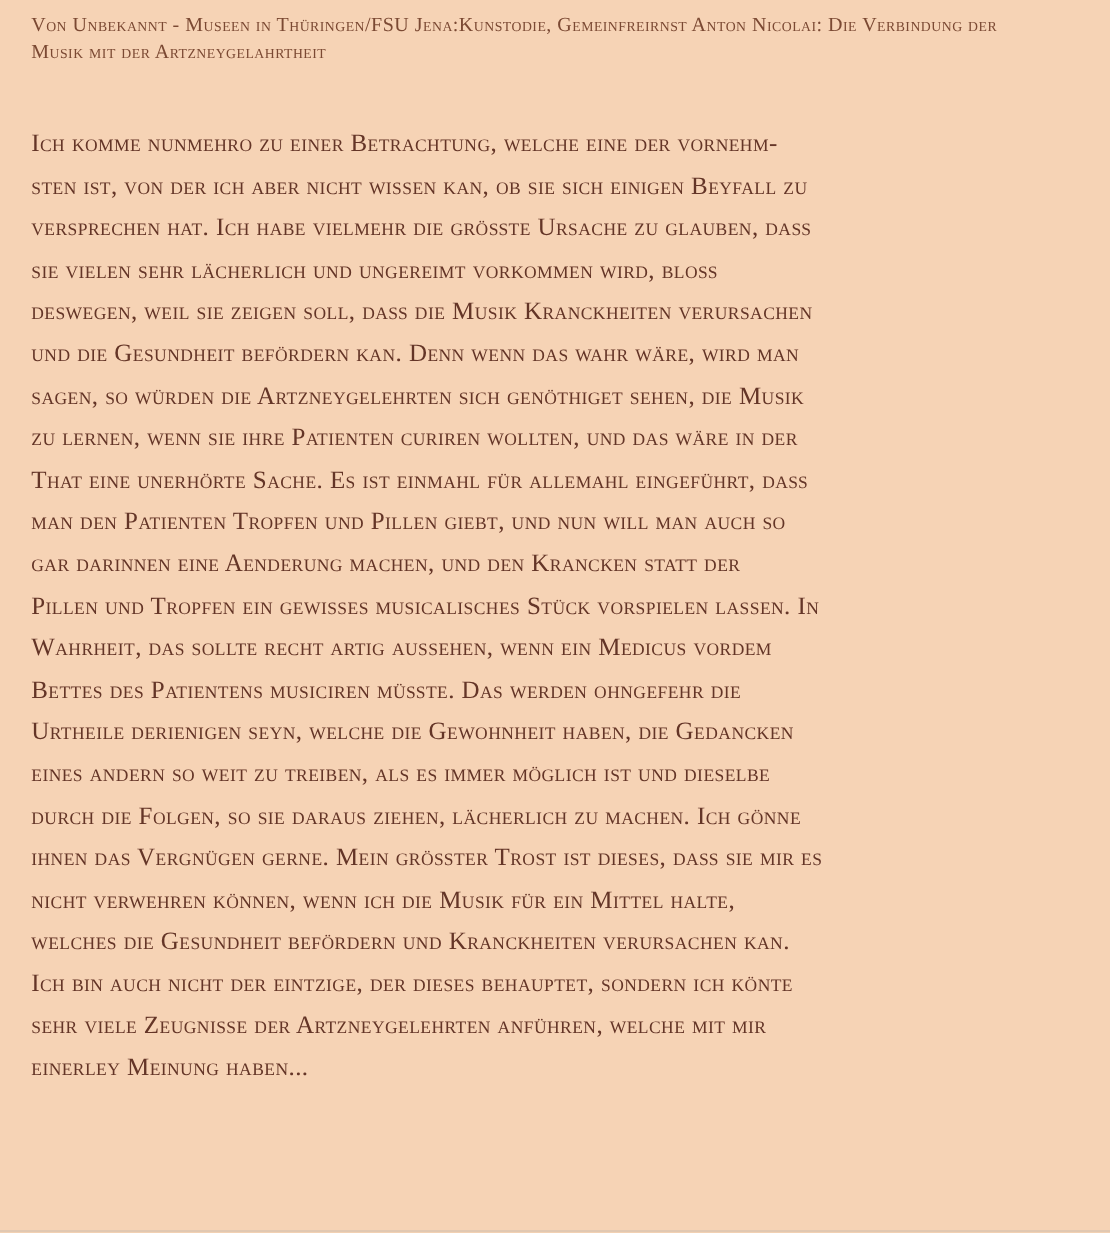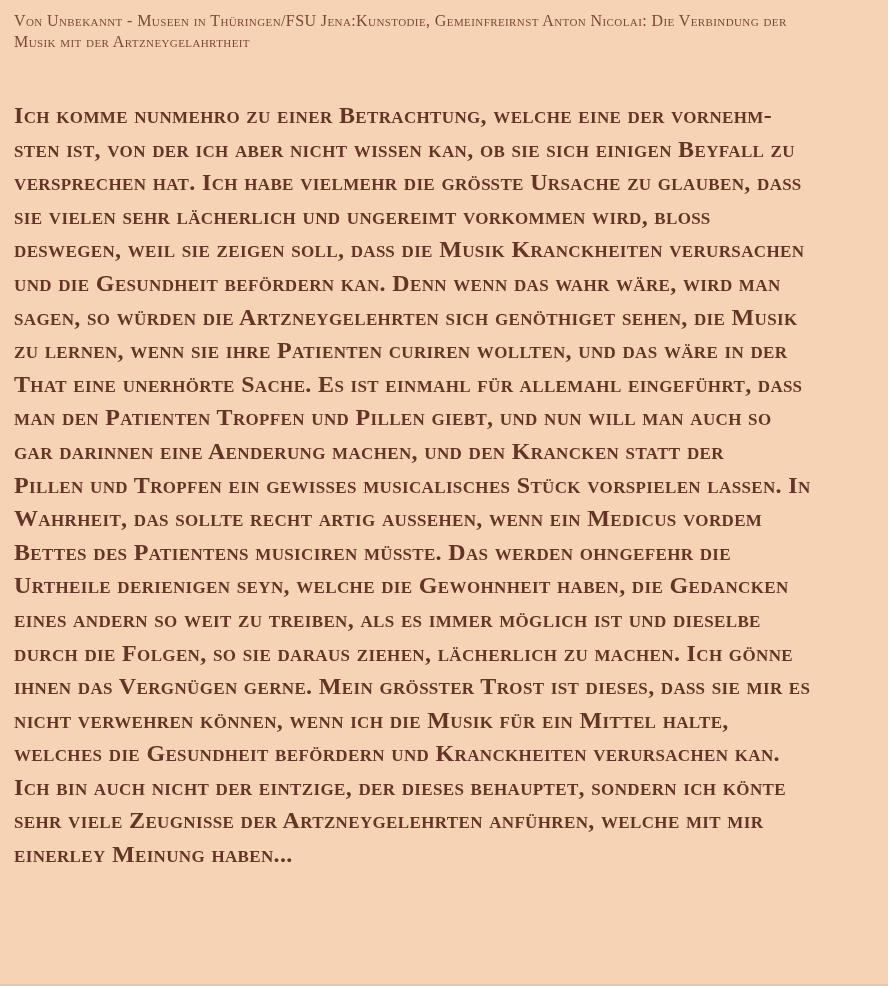--- a/index.html
+++ b/index.html
@@ -1,20 +1,20 @@
 <!DOCTYPE html>
 <html style="--bg: #f6d3b5; --text: #643527; --credit: #7b4933;"><head>
 <meta charset="utf-8">
 <style>
   :root {
     --bg: #f6d3b5;
     --text: #643527;
     --credit: #7b4933;
   }
-  * { box-sizing: border-box; }
+  * { box-sizing: border-box; padding-left: 11px; }
   html, body { margin: 0; padding: 0; background: var(--bg); }
   .page {
     position: relative;
     width: 888px;
     height: 986px;
     background: var(--bg);
     overflow: hidden;
     font-family: "Liberation Serif", "DejaVu Serif", serif;
     font-variant-caps: small-caps;
   }
@@ -27,26 +27,25 @@
     line-height: 21px;
     letter-spacing: 0.4px;
     color: var(--credit);
     white-space: pre;
   }
   .passage {
     position: absolute;
     left: 14px;
     top: 99px;
     width: 868px;
-    font-size: 24px;
+    font-size: 20px;
     line-height: 33.6px;
     letter-spacing: 0.35px;
     color: var(--text);
     white-space: pre;
-    font-weight: bold;
   }
   .bottom-edge {
     position: absolute;
     left: 0;
     bottom: 0;
     width: 100%;
     height: 2px;
     background: #cfc0ae;
     opacity: 0.55;
   }

